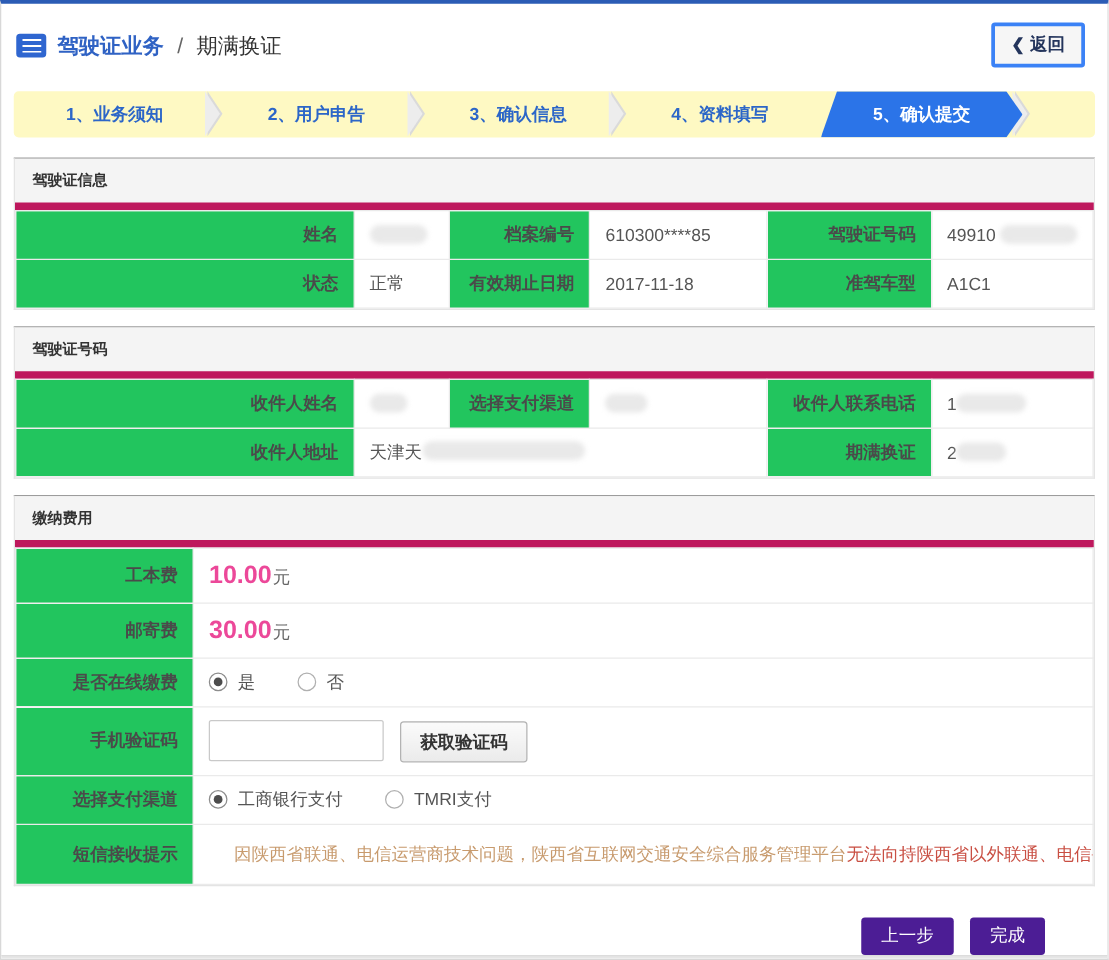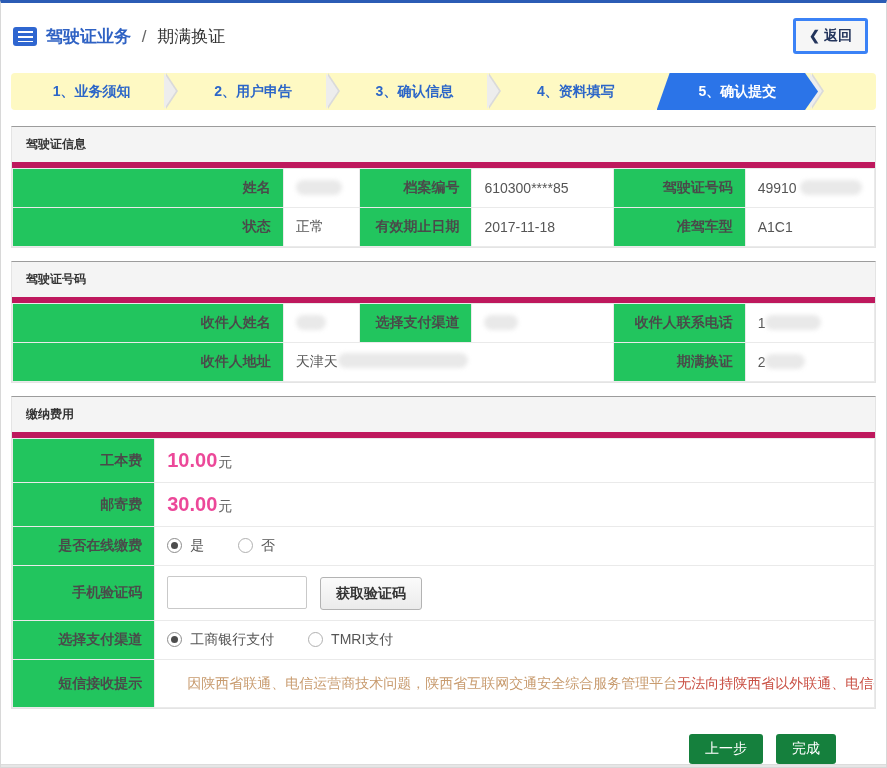--- a/index.html
+++ b/index.html
@@ -61,21 +61,21 @@
   .code-input { width:140px; height:33px; border:1px solid #c9c9c9; border-radius:2px;
     padding:0 8px; font-size:14px; color:#333; background:#fff; }
   .code-btn { height:33px; margin-left:9px; padding:0 15px; font-size:14px; font-weight:bold;
     color:#333; background:linear-gradient(#fbfbfb,#ebebeb); border:1px solid #b3b3b3;
     border-radius:3px; cursor:pointer; }
   .notice { white-space:normal; line-height:27px; font-size:14px; }
   .notice .light { color:#c89b6e;margin-left:20px; }
   .notice .strong { color:#c94f43; }
   
   .footer-actions { display:flex; justify-content:flex-end; gap:13px; padding:12px 50px 0 0; }
-  .btn-blue { min-width:56px; height:30px; padding:0 16px; background:#15803d; color:#fff;
+  .btn-blue { min-width:56px; height:30px; padding:0 16px; background:#4c1d95; color:#fff;
     border:none; border-radius:3px; font-size:14px; cursor:pointer; font-family:inherit; }
   .bottom-strip { margin-top:auto; height:7px; background:#e6e6e6; border-top:1px solid #dcdcdc; }
 </style>
 </head>
 <body>
 
 <div class="page">
 
   <div class="hdr">
     <span class="title-icon"></span>

